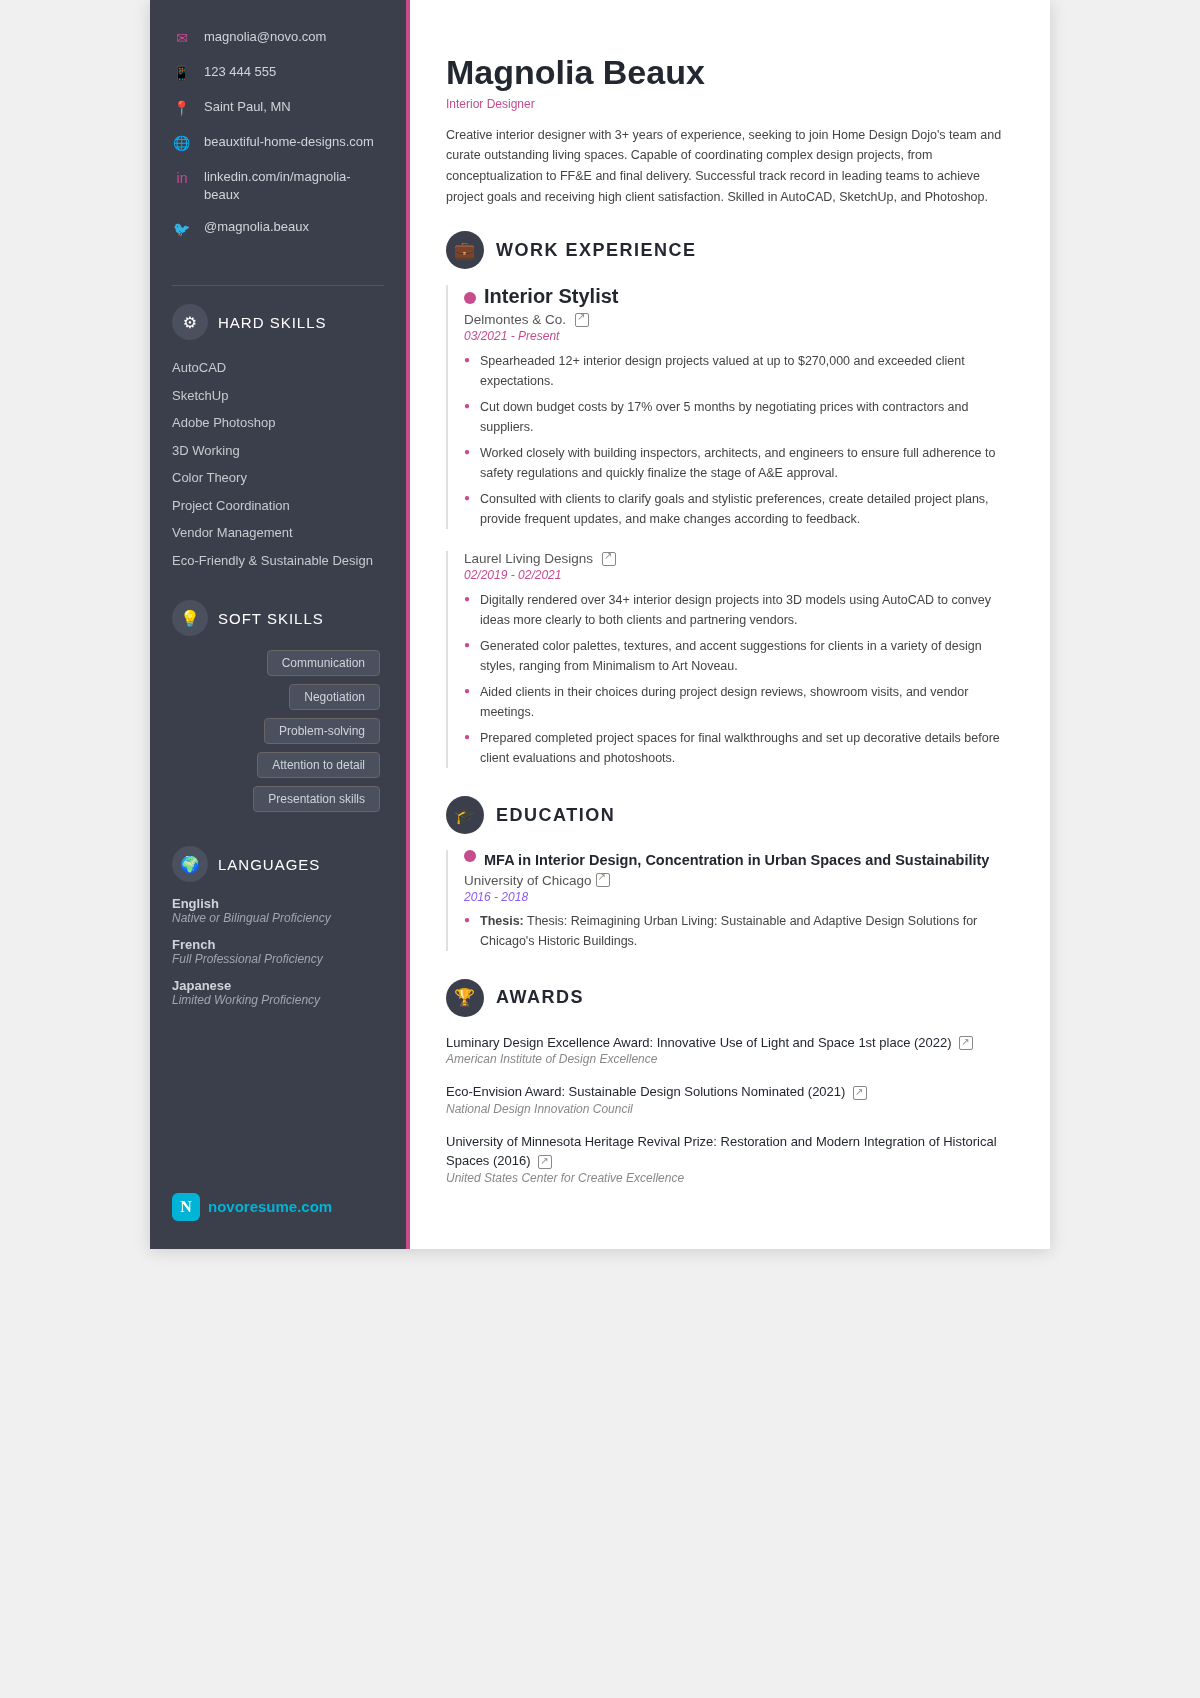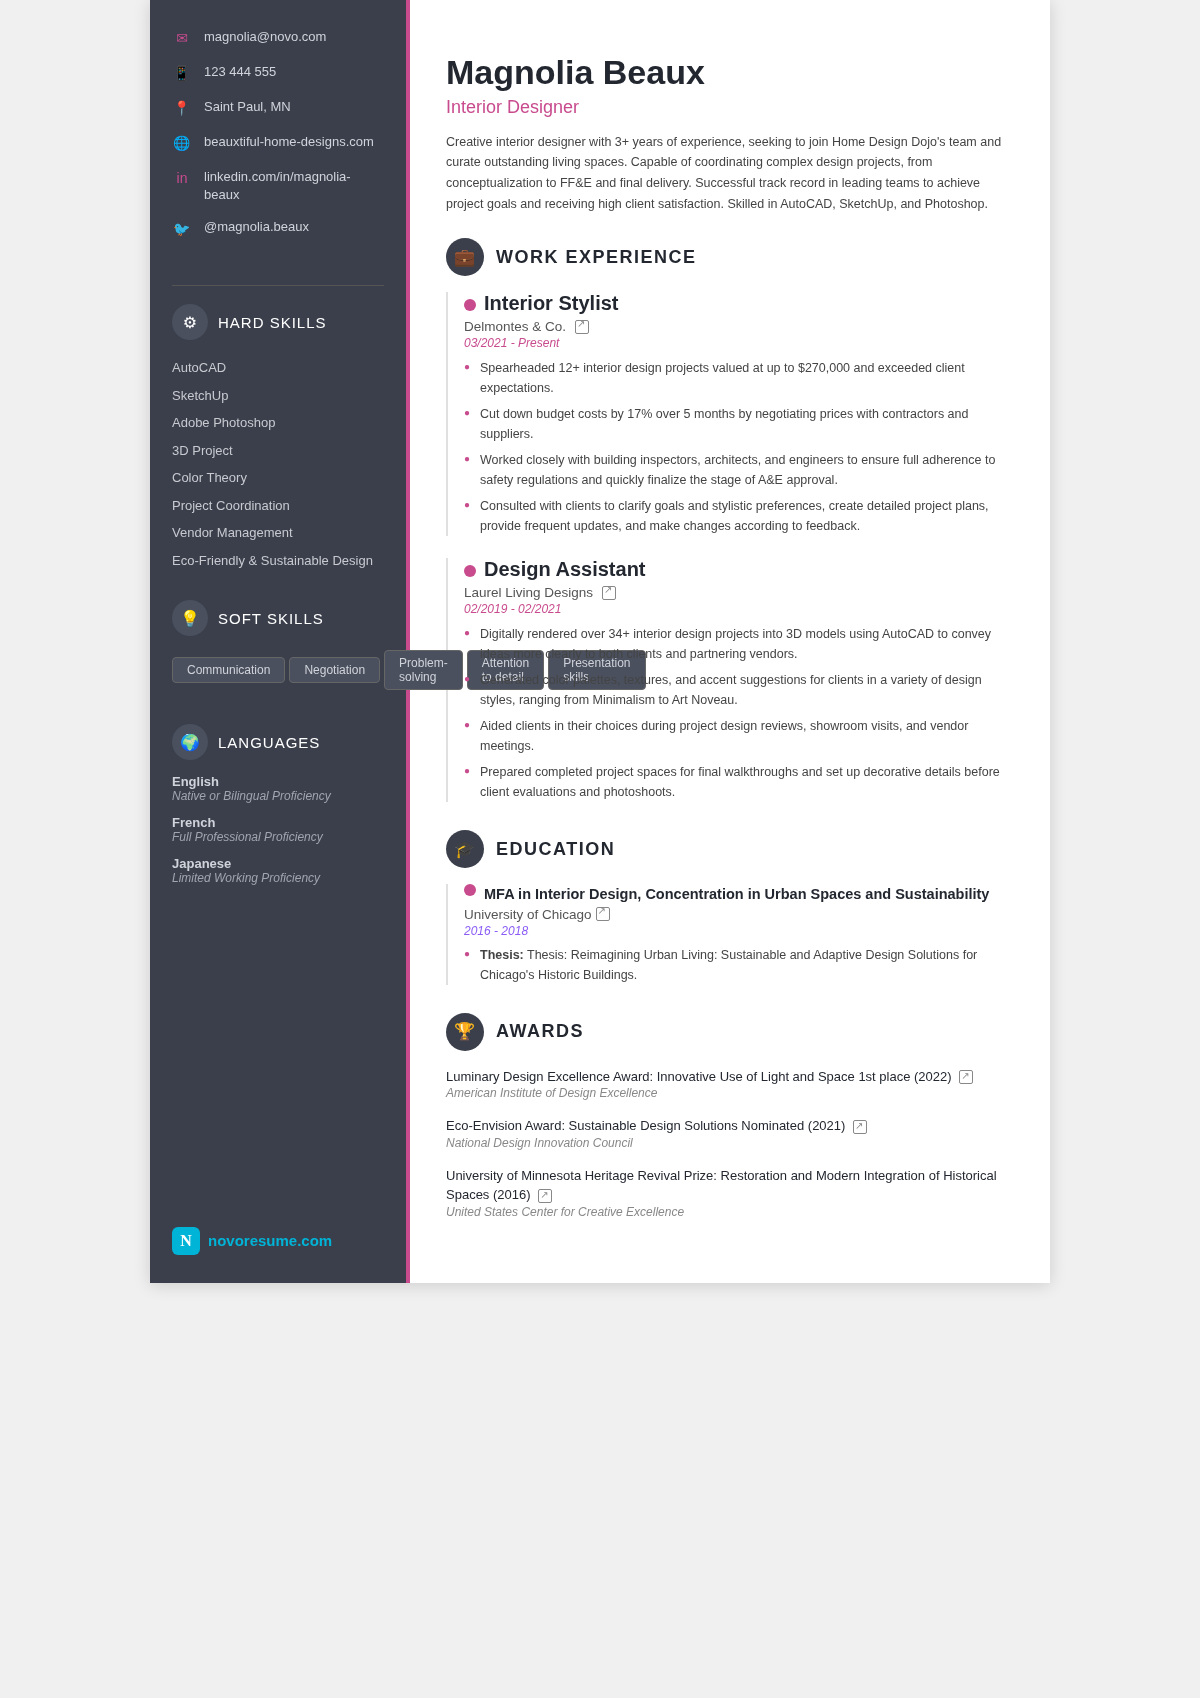--- a/index.html
+++ b/index.html
@@ -86,21 +86,21 @@
       display: inline-block;
       background: #4a505e;
       border: 1px solid #666;
       color: #d0d3da;
       font-size: 12px;
       padding: 5px 14px;
       border-radius: 4px;
       margin-bottom: 8px;
       margin-right: 4px;
     }
-    .soft-skills-wrap { display: flex; flex-direction: row; align-items: center; }
+    .soft-skills-wrap { display: flex; flex-direction: column; align-items: flex-end; }
     .language-item { margin-bottom: 12px; }
     .language-name { color: #d0d3da; font-size: 13px; font-weight: bold; }
     .language-level { color: #a0a5b0; font-size: 12px; font-style: italic; }
     .sidebar-footer {
       margin-top: auto;
       padding-top: 20px;
       display: flex;
       align-items: center;
       gap: 8px;
     }
@@ -129,21 +129,21 @@
       background: #fff;
     }
     .main-header { margin-bottom: 20px; }
     .main-name {
       font-size: 34px;
       font-weight: bold;
       color: #232730;
       line-height: 1.2;
     }
     .main-title {
-      font-size: 18px;
+      font-size: 12px;
       color: #c84b8e;
       margin-top: 4px;
       margin-bottom: 14px;
     }
     .main-summary {
       font-size: 12.5px;
       color: #444;
       line-height: 1.65;
       margin-bottom: 24px;
     }
@@ -323,21 +323,21 @@
 
     <div class="sidebar-section">
       <div class="sidebar-section-header">
         <div class="sidebar-section-icon">⚙</div>
         <span class="sidebar-section-title">HARD SKILLS</span>
       </div>
       <div>
         <div class="skill-item">AutoCAD</div>
         <div class="skill-item">SketchUp</div>
         <div class="skill-item">Adobe Photoshop</div>
-        <div class="skill-item">3D Project</div>
+        <div class="skill-item">3D Working</div>
         <div class="skill-item">Color Theory</div>
         <div class="skill-item">Project Coordination</div>
         <div class="skill-item">Vendor Management</div>
         <div class="skill-item">Eco-Friendly &amp; Sustainable Design</div>
       </div>
     </div>
 
     <div class="sidebar-section">
       <div class="sidebar-section-header">
         <div class="sidebar-section-icon">💡</div>
@@ -405,24 +405,20 @@
         <div class="job-date">03/2021 - Present</div>
         <ul class="bullet-list">
           <li>Spearheaded 12+ interior design projects valued at up to $270,000 and exceeded client expectations.</li>
           <li>Cut down budget costs by 17% over 5 months by negotiating prices with contractors and suppliers.</li>
           <li>Worked closely with building inspectors, architects, and engineers to ensure full adherence to safety regulations and quickly finalize the stage of A&amp;E approval.</li>
           <li>Consulted with clients to clarify goals and stylistic preferences, create detailed project plans, provide frequent updates, and make changes according to feedback.</li>
         </ul>
       </div>
 
       <div class="job">
-        <div class="job-header-row">
-          <span class="job-dot"></span>
-          <span class="job-title">Design Assistant</span>
-        </div>
         <div class="job-company">
           <span>Laurel Living Designs</span>
           <span class="ext-icon"></span>
         </div>
         <div class="job-date">02/2019 - 02/2021</div>
         <ul class="bullet-list">
           <li>Digitally rendered over 34+ interior design projects into 3D models using AutoCAD to convey ideas more clearly to both clients and partnering vendors.</li>
           <li>Generated color palettes, textures, and accent suggestions for clients in a variety of design styles, ranging from Minimalism to Art Noveau.</li>
           <li>Aided clients in their choices during project design reviews, showroom visits, and vendor meetings.</li>
           <li>Prepared completed project spaces for final walkthroughs and set up decorative details before client evaluations and photoshoots.</li>

